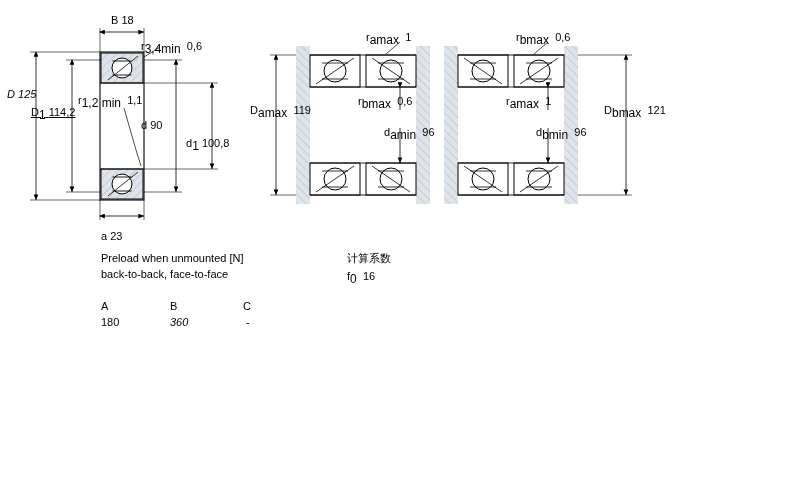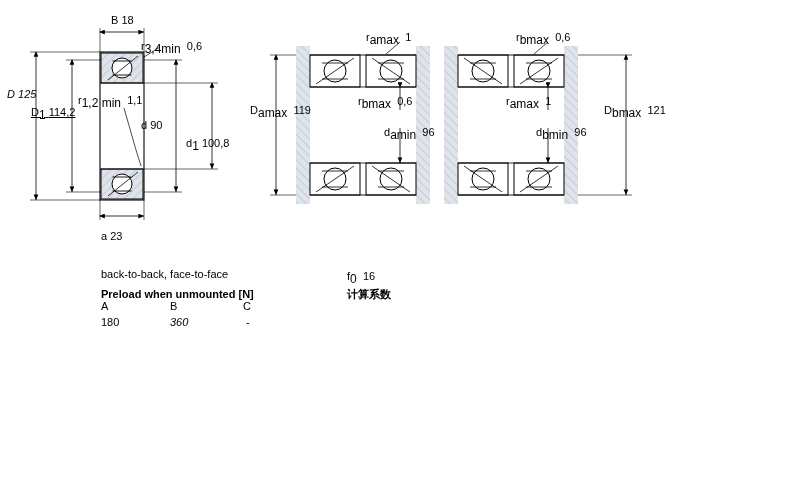--- a/index.html
+++ b/index.html
@@ -20,21 +20,21 @@
     left: 0; top: 0;
     width: 800px; height: 500px;
   }
   .lbl {
     position: absolute;
     font-size: 11px;
     line-height: 12px;
     white-space: nowrap;
     color: #000;
   }
-  .bold { font-weight: bold; margin-top: 36px; }
+  .bold { font-weight: normal; }
   sub { font-size: 12px; }
   svg { position: absolute; left: 0; top: 0; }
 </style>
 </head>
 <body>
 
 <div class="stage">
 
   <svg width="800" height="500" viewBox="0 0 800 500">
     <defs>

